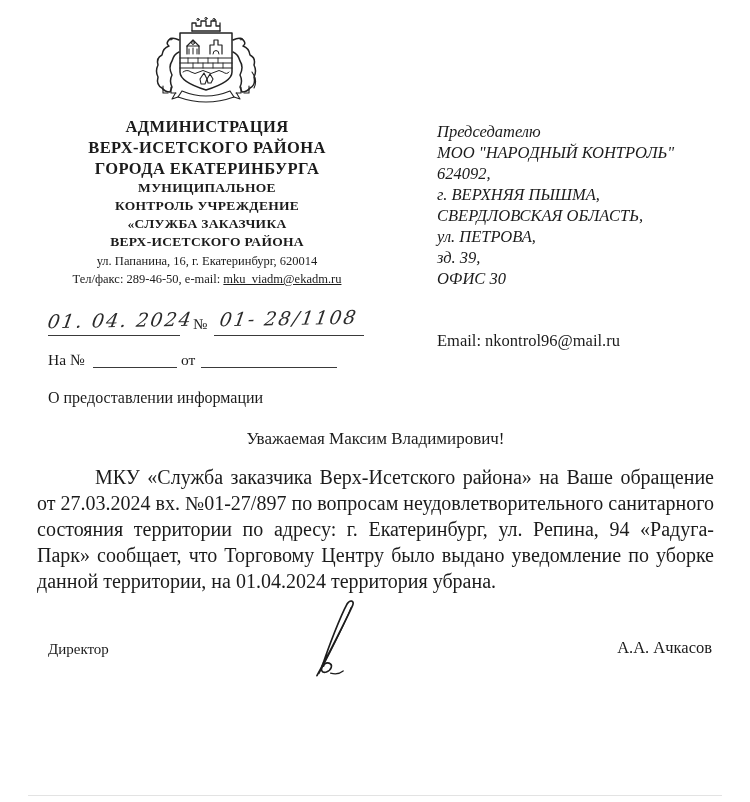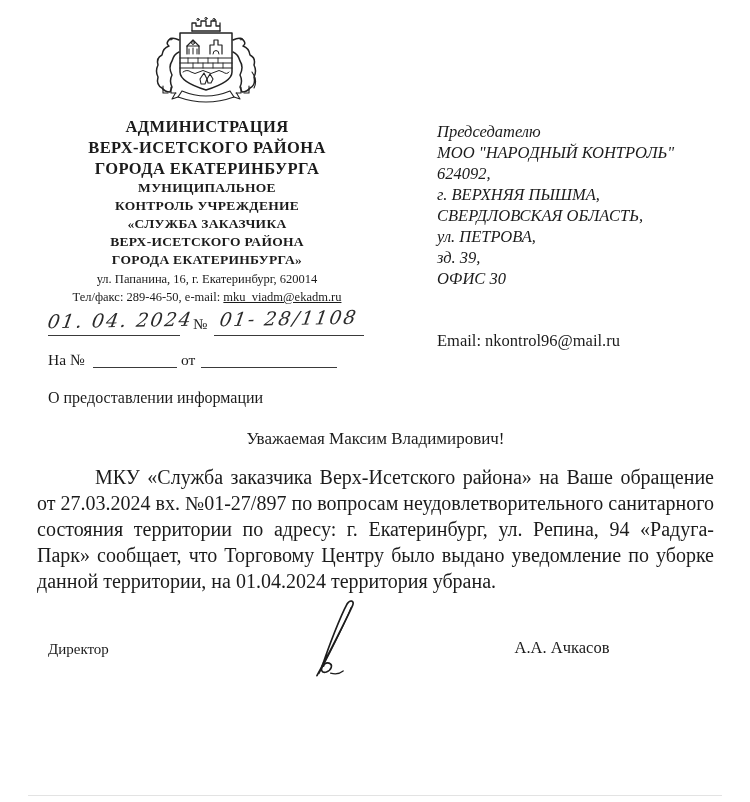--- a/index.html
+++ b/index.html
@@ -40,21 +40,21 @@
   .na-line2{position:absolute;left:201px;top:349px;width:136px;border-bottom:1.4px solid #3a3a3a;height:18px;}
   
   .subject{position:absolute;left:48px;top:389px;font-size:16px;}
   .salutation{position:absolute;left:37px;top:429px;width:677px;text-align:center;font-size:17px;}
   .body-text{
     position:absolute;left:37px;top:464px;width:677px;
     font-size:20px;line-height:26px;text-align:justify;text-indent:58px;
   }
   
   .sig-position{position:absolute;left:48px;top:641px;font-size:15px;}
-  .sig-name{position:absolute;left:412px;top:638px;width:300px;text-align:center;font-size:16.5px;}
+  .sig-name{position:absolute;left:412px;top:638px;width:300px;text-align:right;font-size:16.5px;}
   .sig-mark{position:absolute;left:302px;top:598px;width:74px;height:84px;}
   .sig-mark svg{width:100%;height:100%;}
   
   .scan-line{position:absolute;left:28px;top:795px;width:694px;height:1px;background:#e3e3e3;}
 </style>
 </head>
 <body>
 
 <div class="page">
 
@@ -100,21 +100,20 @@
   </div>
 
   <div class="letterhead">
     <div class="lh-org">АДМИНИСТРАЦИЯ</div>
     <div class="lh-org">ВЕРХ-ИСЕТСКОГО РАЙОНА</div>
     <div class="lh-org">ГОРОДА ЕКАТЕРИНБУРГА</div>
     <div class="lh-inst">МУНИЦИПАЛЬНОЕ</div>
     <div class="lh-inst">КОНТРОЛЬ УЧРЕЖДЕНИЕ</div>
     <div class="lh-inst">«СЛУЖБА ЗАКАЗЧИКА</div>
     <div class="lh-inst">ВЕРХ-ИСЕТСКОГО РАЙОНА</div>
-    <div class="lh-inst">ГОРОДА ЕКАТЕРИНБУРГА»</div>
     <div class="lh-addr">ул. Папанина, 16, г. Екатеринбург, 620014</div>
     <div class="lh-addr"><span>Тел/факс: 289-46-50, e-mail: </span><span class="lh-email">mku_viadm@ekadm.ru</span></div>
   </div>
 
   <div class="addressee">
     <div>Председателю</div>
     <div>МОО "НАРОДНЫЙ КОНТРОЛЬ"</div>
     <div>624092,</div>
     <div>г. ВЕРХНЯЯ ПЫШМА,</div>
     <div>СВЕРДЛОВСКАЯ ОБЛАСТЬ,</div>

